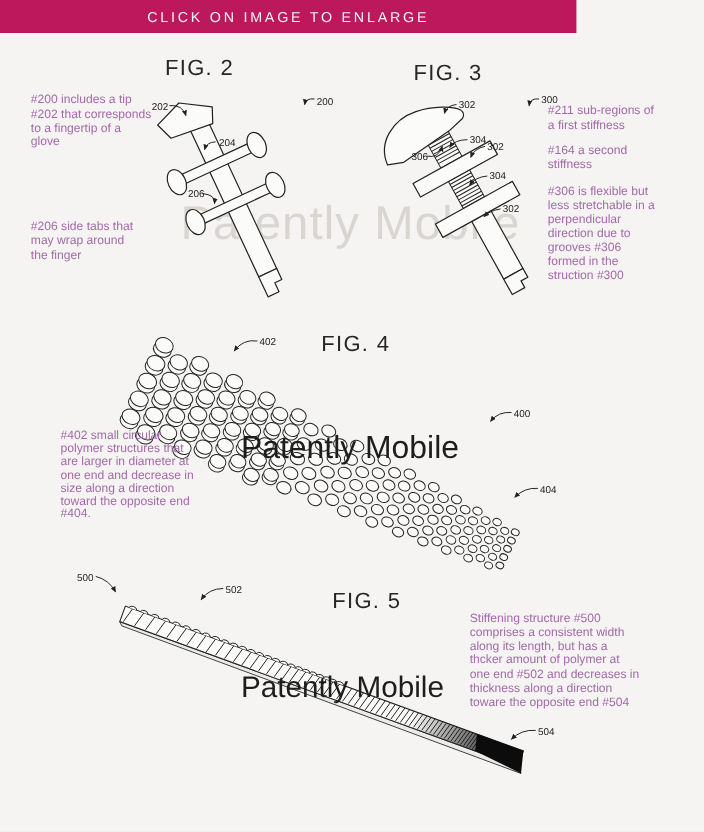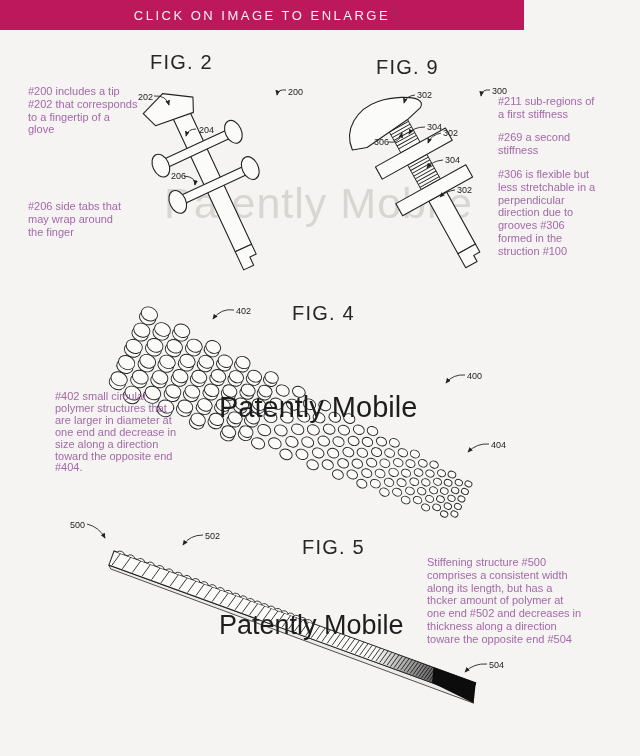--- a/index.html
+++ b/index.html
@@ -24,43 +24,43 @@
 </head>
 <body>
 
 <div class="page">
 
   <div class="header">CLICK ON IMAGE TO ENLARGE</div>
 
   <div class="wm-light" style="top:179px;left:164px">Patently Mobile</div>
 
   <div class="fig-title" style="top:51px;left:150px">FIG. 2</div>
-  <div class="fig-title" style="top:56px;left:376px">FIG. 9</div>
+  <div class="fig-title" style="top:56px;left:376px">FIG. 3</div>
   <div class="fig-title" style="top:302px;left:292px">FIG. 4</div>
   <div class="fig-title" style="top:536px;left:302px">FIG. 5</div>
 
   <div class="note" style="top:85px;left:28px">#200 includes a tip
 #202 that corresponds
 to a fingertip of a
 glove</div>
   <div class="note" style="top:200px;left:28px">#206 side tabs that
 may wrap around
 the finger</div>
 
   <div class="note" style="top:95px;left:498px">#211 sub-regions of
 a first stiffness</div>
-  <div class="note" style="top:131px;left:498px">#269 a second
+  <div class="note" style="top:131px;left:498px">#164 a second
 stiffness</div>
   <div class="note" style="top:168px;left:498px">#306 is flexible but
 less stretchable in a
 perpendicular
 direction due to
 grooves #306
 formed in the
-struction #100</div>
+struction #300</div>
 
   <div class="note note-sm" style="top:391px;left:55px">#402 small circular
 polymer structures that
 are larger in diameter at
 one end and decrease in
 size along a direction
 toward the opposite end
 #404.</div>
   <div class="note" style="top:556px;left:427px">Stiffening structure #500
 comprises a consistent width

